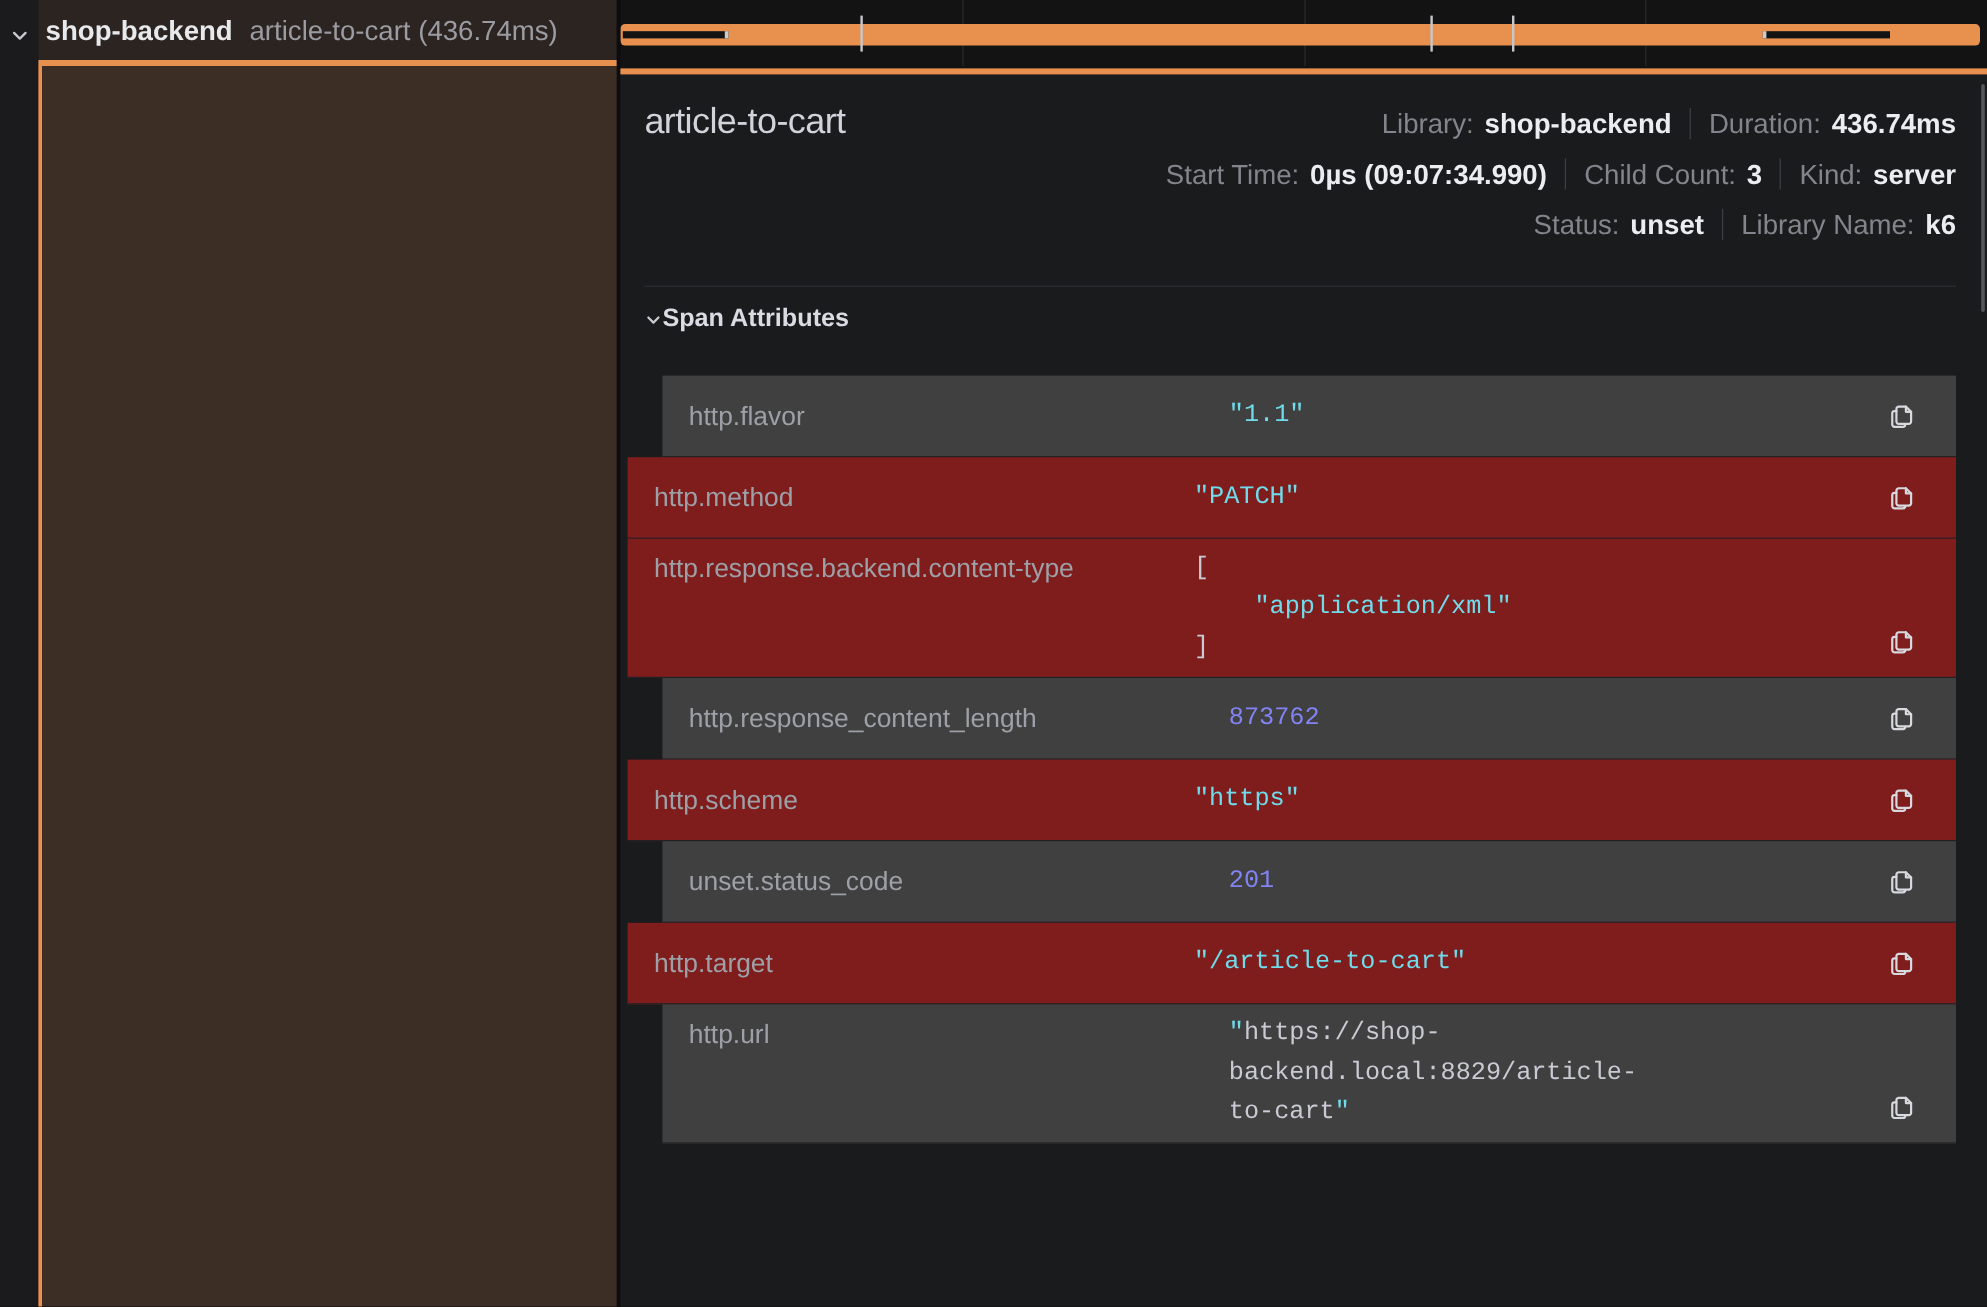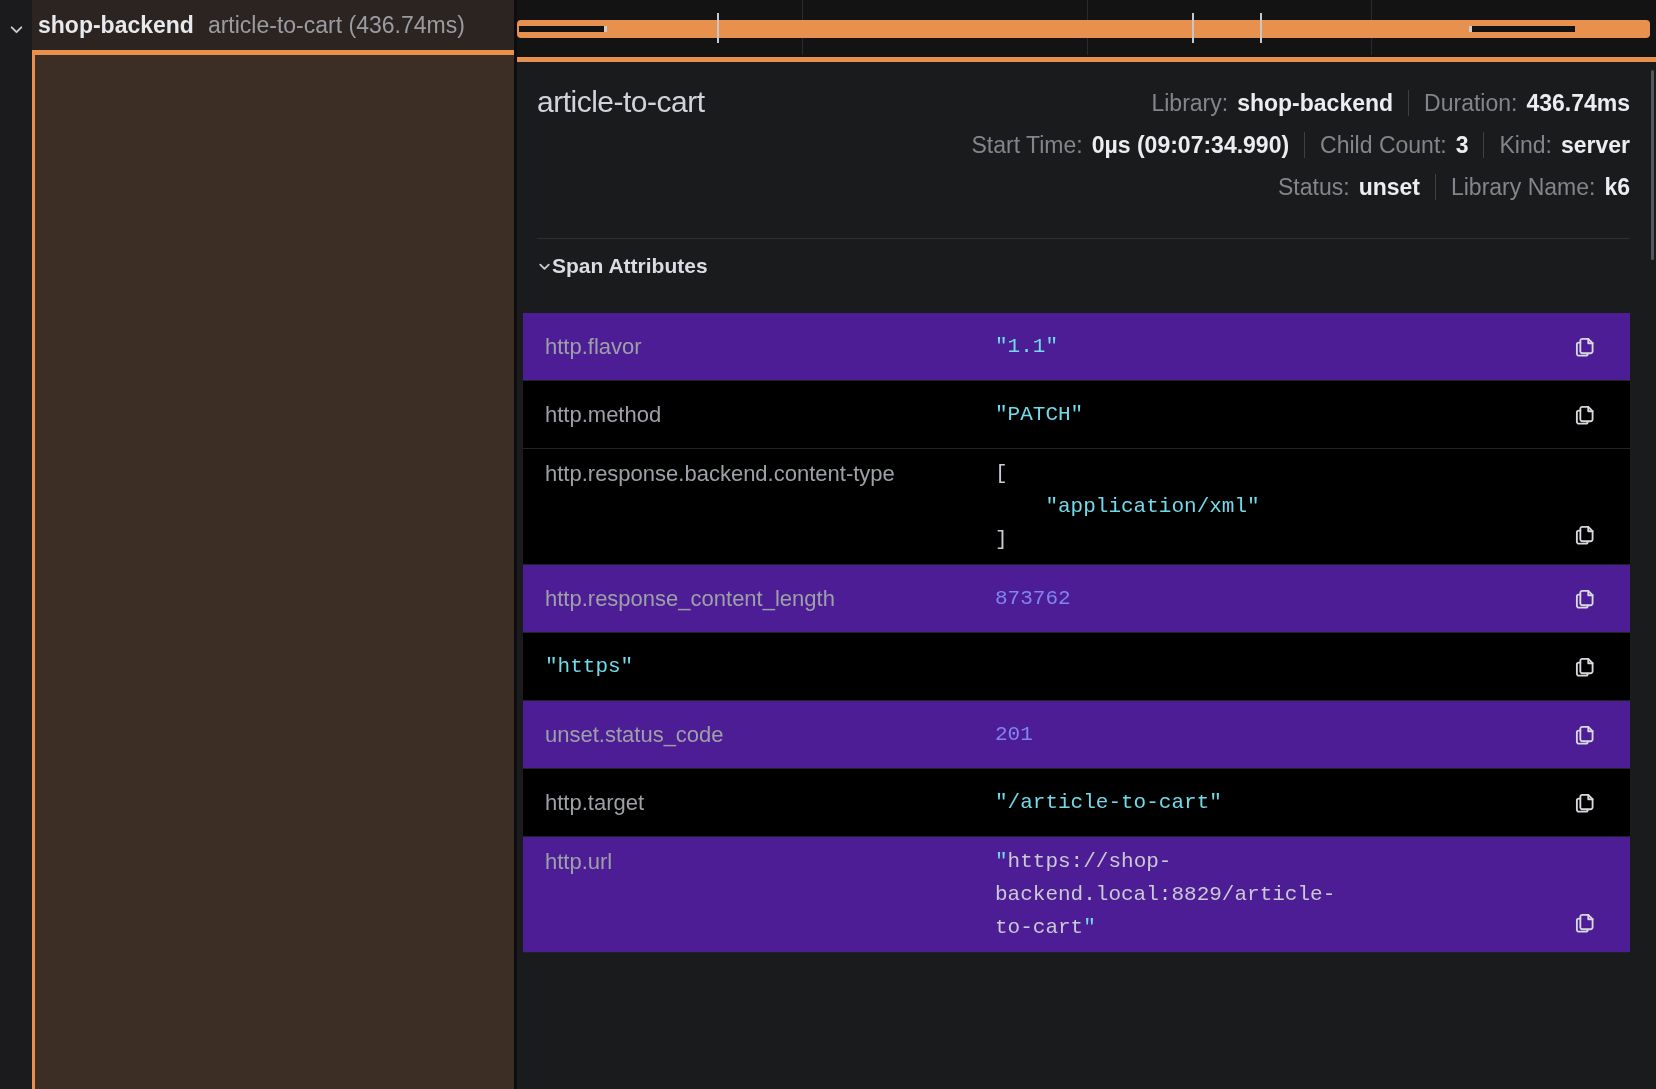--- a/index.html
+++ b/index.html
@@ -54,22 +54,22 @@
     position:absolute; top:192px; left:20px; display:flex; align-items:center; 
     font-size:21px; font-weight:bold; color:#DBDCE3; cursor:pointer;
   }
   .section-head .chev { color:#C9CAD0; display:flex; }
   
   .attrs { position:absolute; top:251px; left:6px; width:1107px; }
   .attr-row {
     display:flex; align-items:center; min-height:68px;
     padding-left:22px; border-bottom:1px solid #222226;
   }
-  .attr-row.dark  { background:#4c1d95; }
-  .attr-row.light { background:#000000; }
+  .attr-row.dark  { background:#404040;margin-left:29px; }
+  .attr-row.light { background:#7f1d1d; }
   .attr-row.tall  { align-items:flex-start; padding-top:8px; padding-bottom:8px; }
   .attr-key {
     width:450px; flex-shrink:0; font-size:22px; line-height:33px; color:#9EA0A7;
   }
   .attr-value {
     font-family:"Liberation Mono","DejaVu Sans Mono",monospace;
     font-size:21px; line-height:33px; white-space:pre; flex:1 1 auto;
   }
   .seg-string { color:#70DBEA; }
   .seg-number { color:#8184F2; }
@@ -227,20 +227,21 @@
         <svg width="26" height="26" viewBox="0 0 24 24" fill="none" stroke="currentColor" stroke-width="1.7" stroke-linecap="round" stroke-linejoin="round">
           <path d="M9.5 4.5 H15 L19 8.5 V16 a1.8 1.8 0 0 1 -1.8 1.8 H9.5 A1.8 1.8 0 0 1 7.7 16 V6.3 A1.8 1.8 0 0 1 9.5 4.5 Z"></path>
           <path d="M15 4.5 V8.5 H19"></path>
           <path d="M7.7 8 H6.3 A1.8 1.8 0 0 0 4.5 9.8 v8.4 A1.8 1.8 0 0 0 6.3 20 h6.4 a1.8 1.8 0 0 0 1.8 -1.8"></path>
         </svg>
       </span>
     </button>
   </div>
 
   <div class="attr-row light">
+    <div class="attr-key">http.scheme</div>
     <div class="attr-value"><div><span class="seg-string">"https"</span></div></div>
     <button class="copy-btn">
       <span style="display:flex">
         <svg width="26" height="26" viewBox="0 0 24 24" fill="none" stroke="currentColor" stroke-width="1.7" stroke-linecap="round" stroke-linejoin="round">
           <path d="M9.5 4.5 H15 L19 8.5 V16 a1.8 1.8 0 0 1 -1.8 1.8 H9.5 A1.8 1.8 0 0 1 7.7 16 V6.3 A1.8 1.8 0 0 1 9.5 4.5 Z"></path>
           <path d="M15 4.5 V8.5 H19"></path>
           <path d="M7.7 8 H6.3 A1.8 1.8 0 0 0 4.5 9.8 v8.4 A1.8 1.8 0 0 0 6.3 20 h6.4 a1.8 1.8 0 0 0 1.8 -1.8"></path>
         </svg>
       </span>
     </button>

